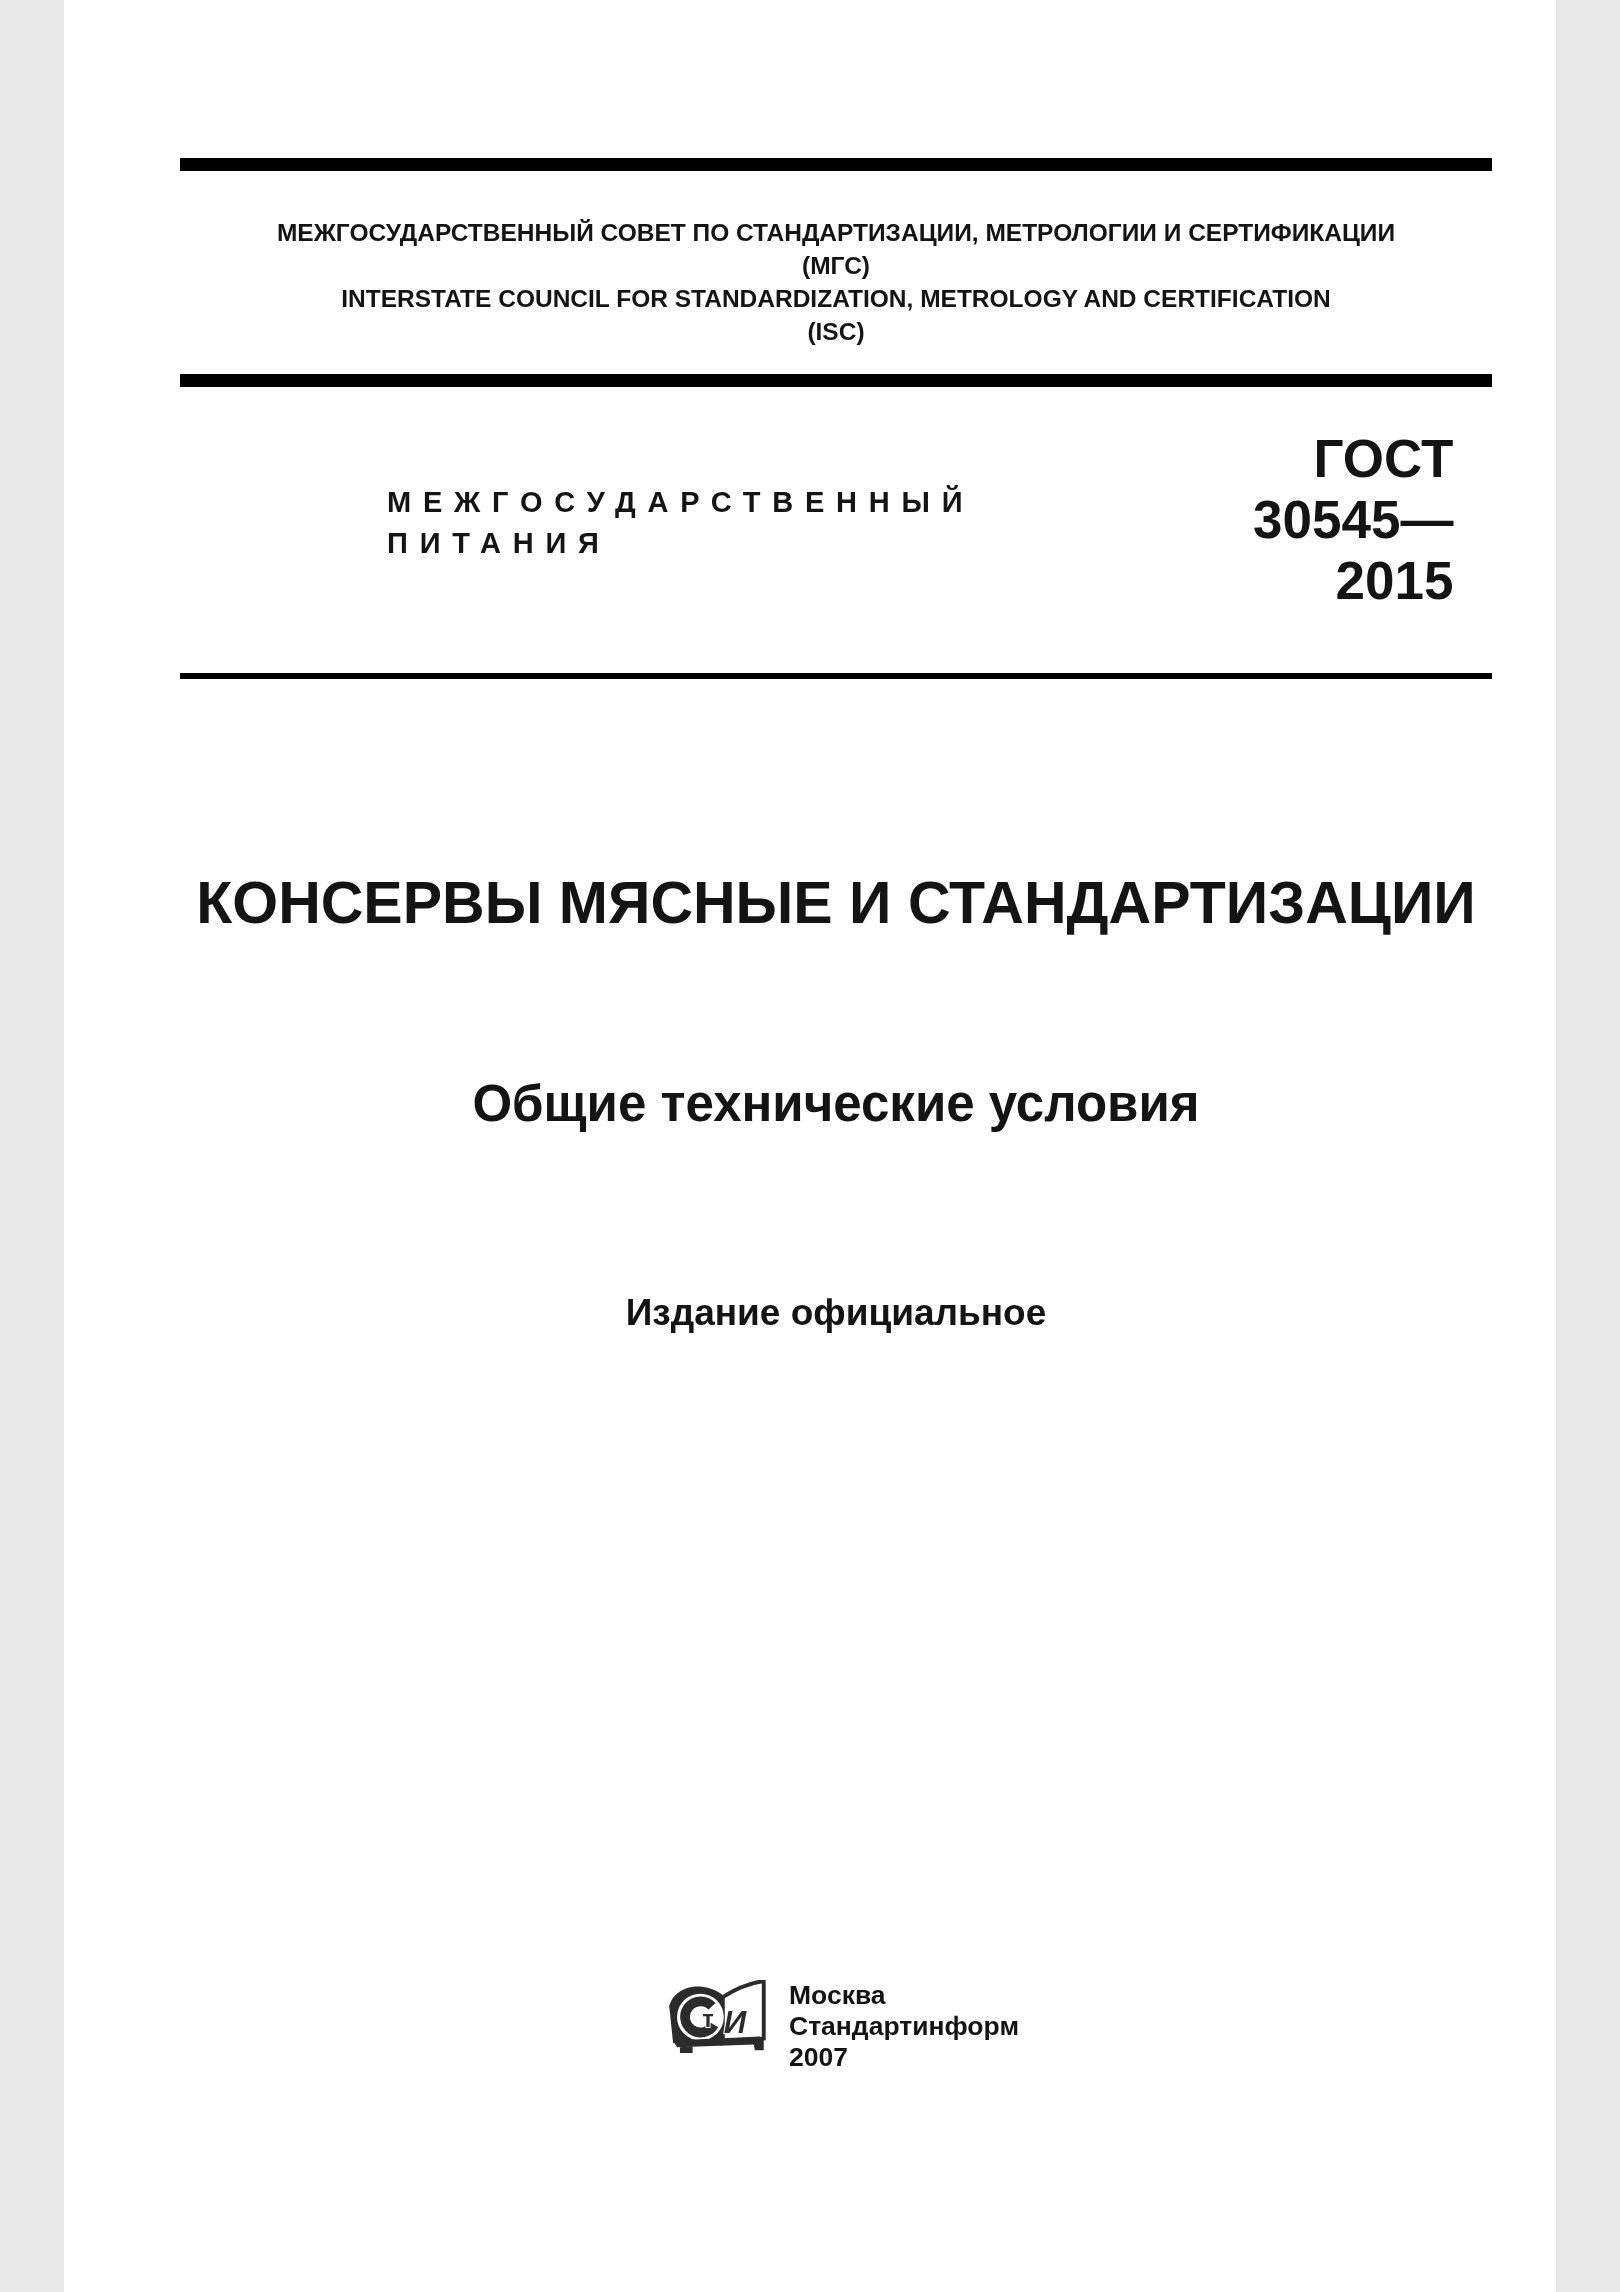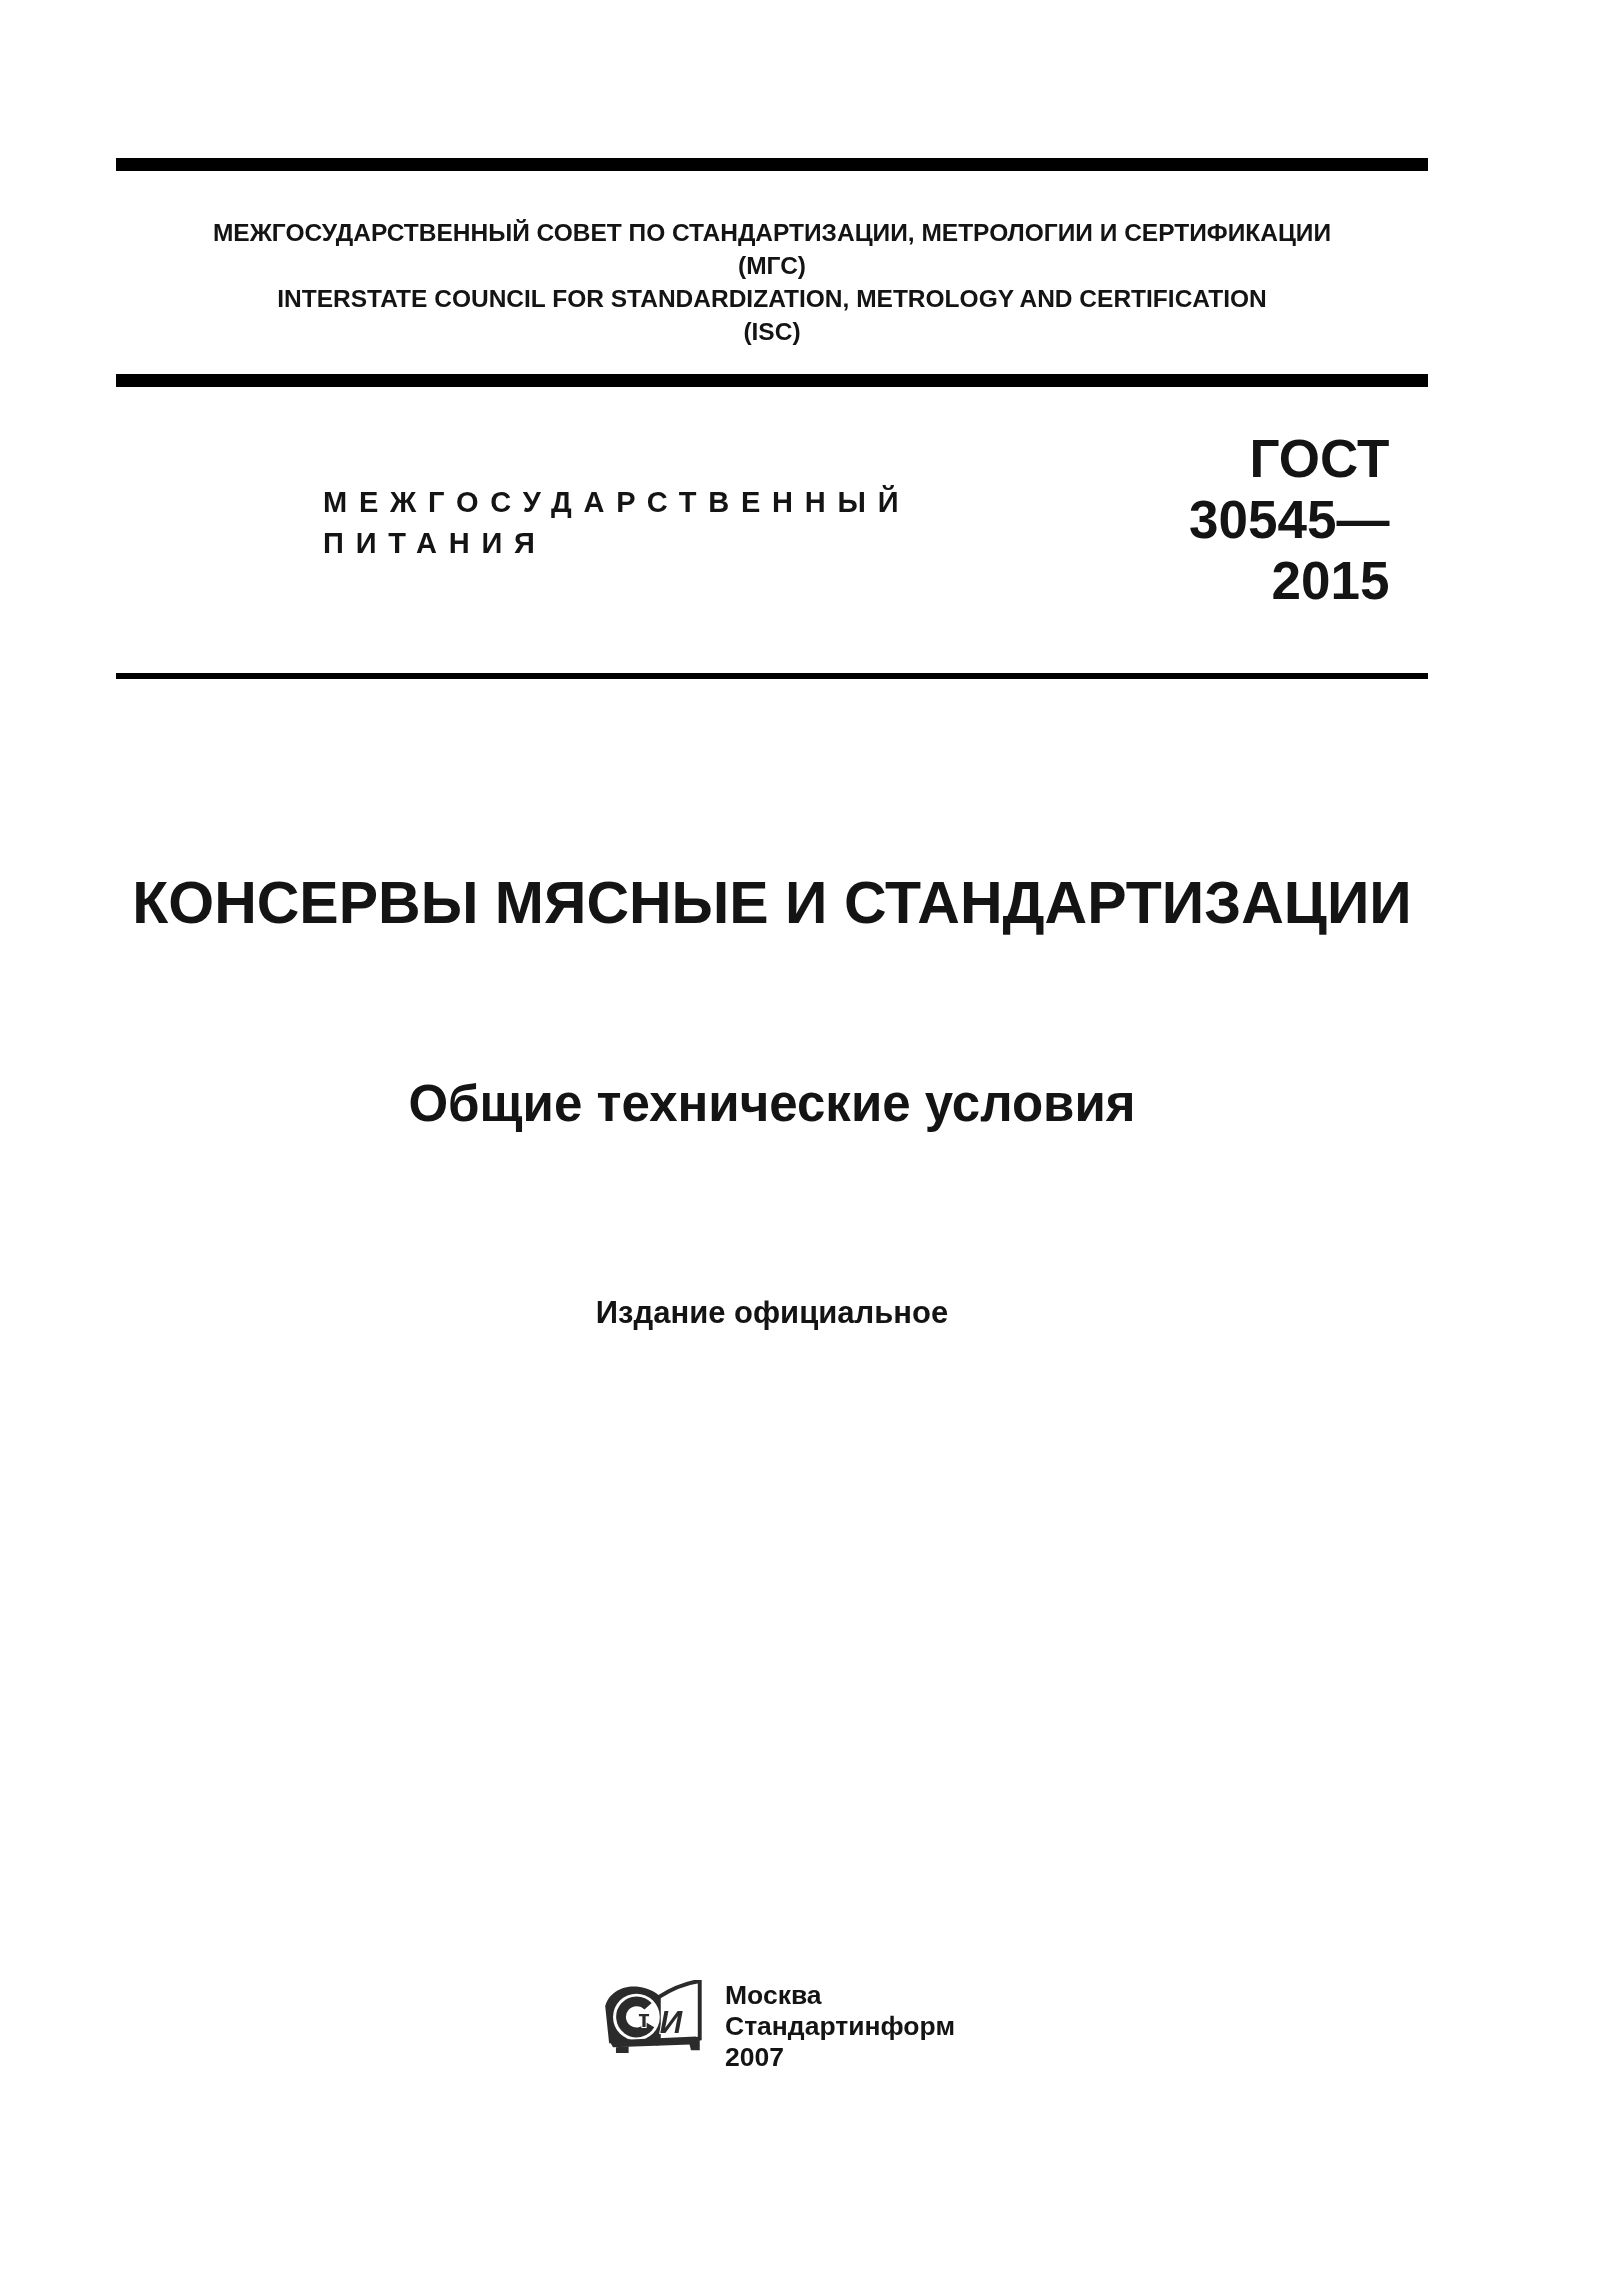--- a/index.html
+++ b/index.html
@@ -1,18 +1,18 @@
 <!DOCTYPE html>
 <html><head>
 <meta charset="utf-8">
 <style>
   html,body{margin:0;padding:0;background:#e8e8e8;}
   .page{
     position:relative;
-    width:1620px;height:2293px;
+    width:1492px;height:2293px;
     background:#ffffff;
     margin:0 auto;
     font-family:"Liberation Sans", sans-serif;
     color:#141414;
     overflow:hidden;
   }
   .rule{position:absolute;left:116px;width:1312px;background:#000;}
   .rule.top{top:158px;height:12.7px;}
   .rule.mid{top:374px;height:12.7px;}
   .rule.thin{top:673px;height:5.9px;}
@@ -37,21 +37,21 @@
     position:absolute;left:116px;top:868px;width:1312px;
     text-align:center;font-weight:bold;font-size:59px;line-height:71px;
     white-space:nowrap;
   }
   .doc-subtitle{
     position:absolute;left:116px;top:1078px;width:1312px;
     text-align:center;font-weight:bold;font-size:51px;line-height:51px;
   }
   .edition-note{
     position:absolute;left:116px;top:1296px;width:1312px;
-    text-align:center;font-weight:bold;font-size:31px;line-height:33px;
+    text-align:center;font-weight:bold;font-size:37px;line-height:33px;
   }
 
   .footer-logo{
     position:absolute;left:601px;top:1980px;width:102px;height:76px;
   }
   .imprint{
     position:absolute;left:725px;top:1980px;width:225px;
     text-align:left;font-weight:bold;font-size:26.5px;line-height:31px;
   }
 </style>

